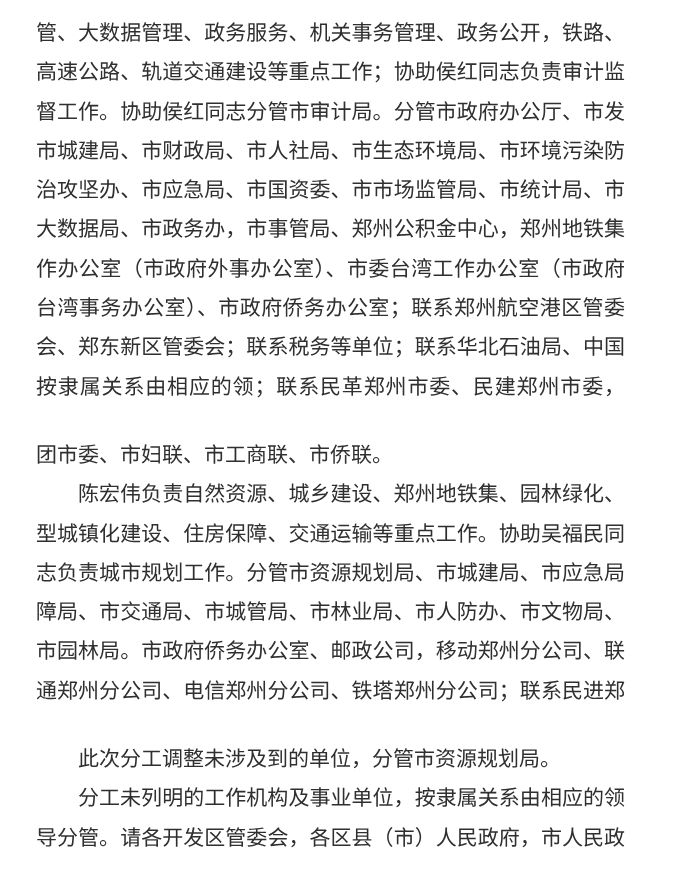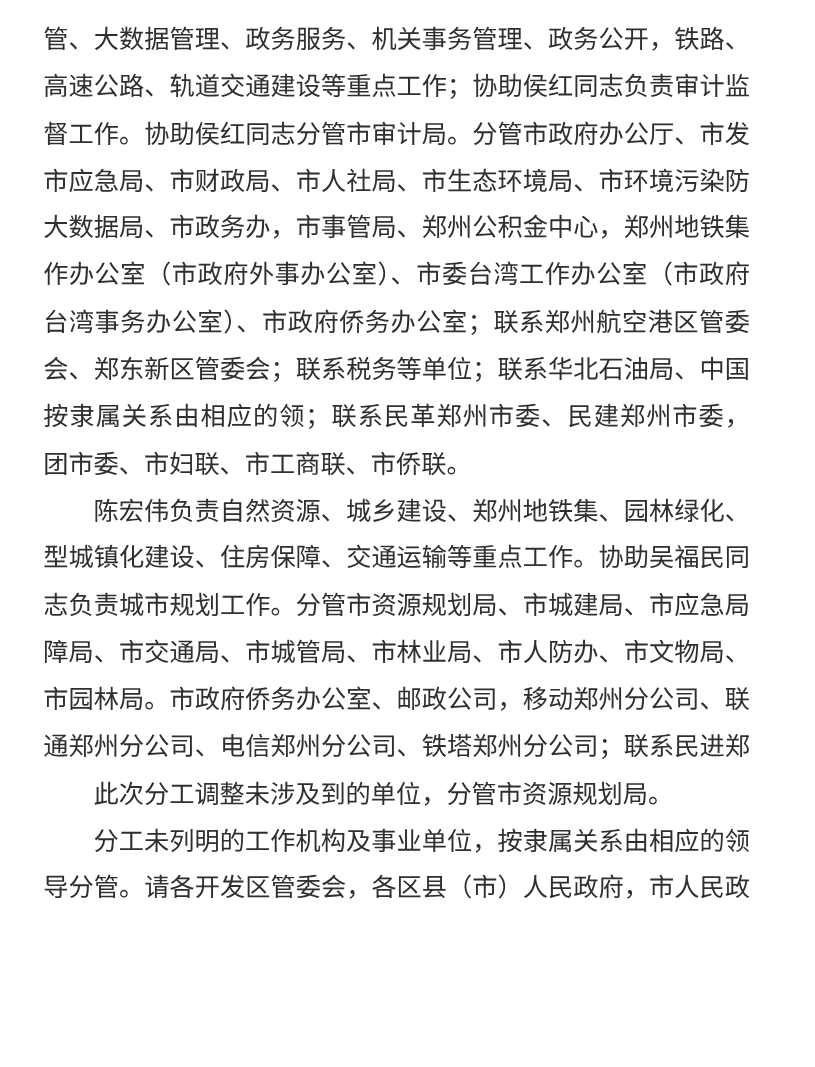--- a/index.html
+++ b/index.html
@@ -28,36 +28,38 @@
     height: 39.3px;
     overflow: hidden;
     white-space: normal;
     text-align: justify;
     text-align-last: justify;
     -moz-text-align-last: justify;
     word-break: break-all;
   }
   .t-line.end {
     text-align-last: left;
+    margin-top: 29px;
     -moz-text-align-last: left;
   }
   .t-line.indent {
     text-indent: 2em;
   }
 </style>
 </head>
 <body>
 
 <div class="page">
 
   <div class="para">
     <div class="t-line">管、大数据管理、政务服务、机关事务管理、政务公开，铁路、</div>
     <div class="t-line">高速公路、轨道交通建设等重点工作；协助侯红同志负责审计监</div>
     <div class="t-line">督工作。协助侯红同志分管市审计局。分管市政府办公厅、市发</div>
-    <div class="t-line">市应急局、市财政局、市人社局、市生态环境局、市环境污染防</div>
+    <div class="t-line">市城建局、市财政局、市人社局、市生态环境局、市环境污染防</div>
+    <div class="t-line">治攻坚办、市应急局、市国资委、市市场监管局、市统计局、市</div>
     <div class="t-line">大数据局、市政务办，市事管局、郑州公积金中心，郑州地铁集</div>
     <div class="t-line">作办公室（市政府外事办公室）、市委台湾工作办公室（市政府</div>
     <div class="t-line">台湾事务办公室）、市政府侨务办公室；联系郑州航空港区管委</div>
     <div class="t-line">会、郑东新区管委会；联系税务等单位；联系华北石油局、中国</div>
     <div class="t-line">按隶属关系由相应的领；联系民革郑州市委、民建郑州市委，</div>
     <div class="t-line end">团市委、市妇联、市工商联、市侨联。</div>
   </div>
 
   <div class="para">
     <div class="t-line indent">陈宏伟负责自然资源、城乡建设、郑州地铁集、园林绿化、新</div>

